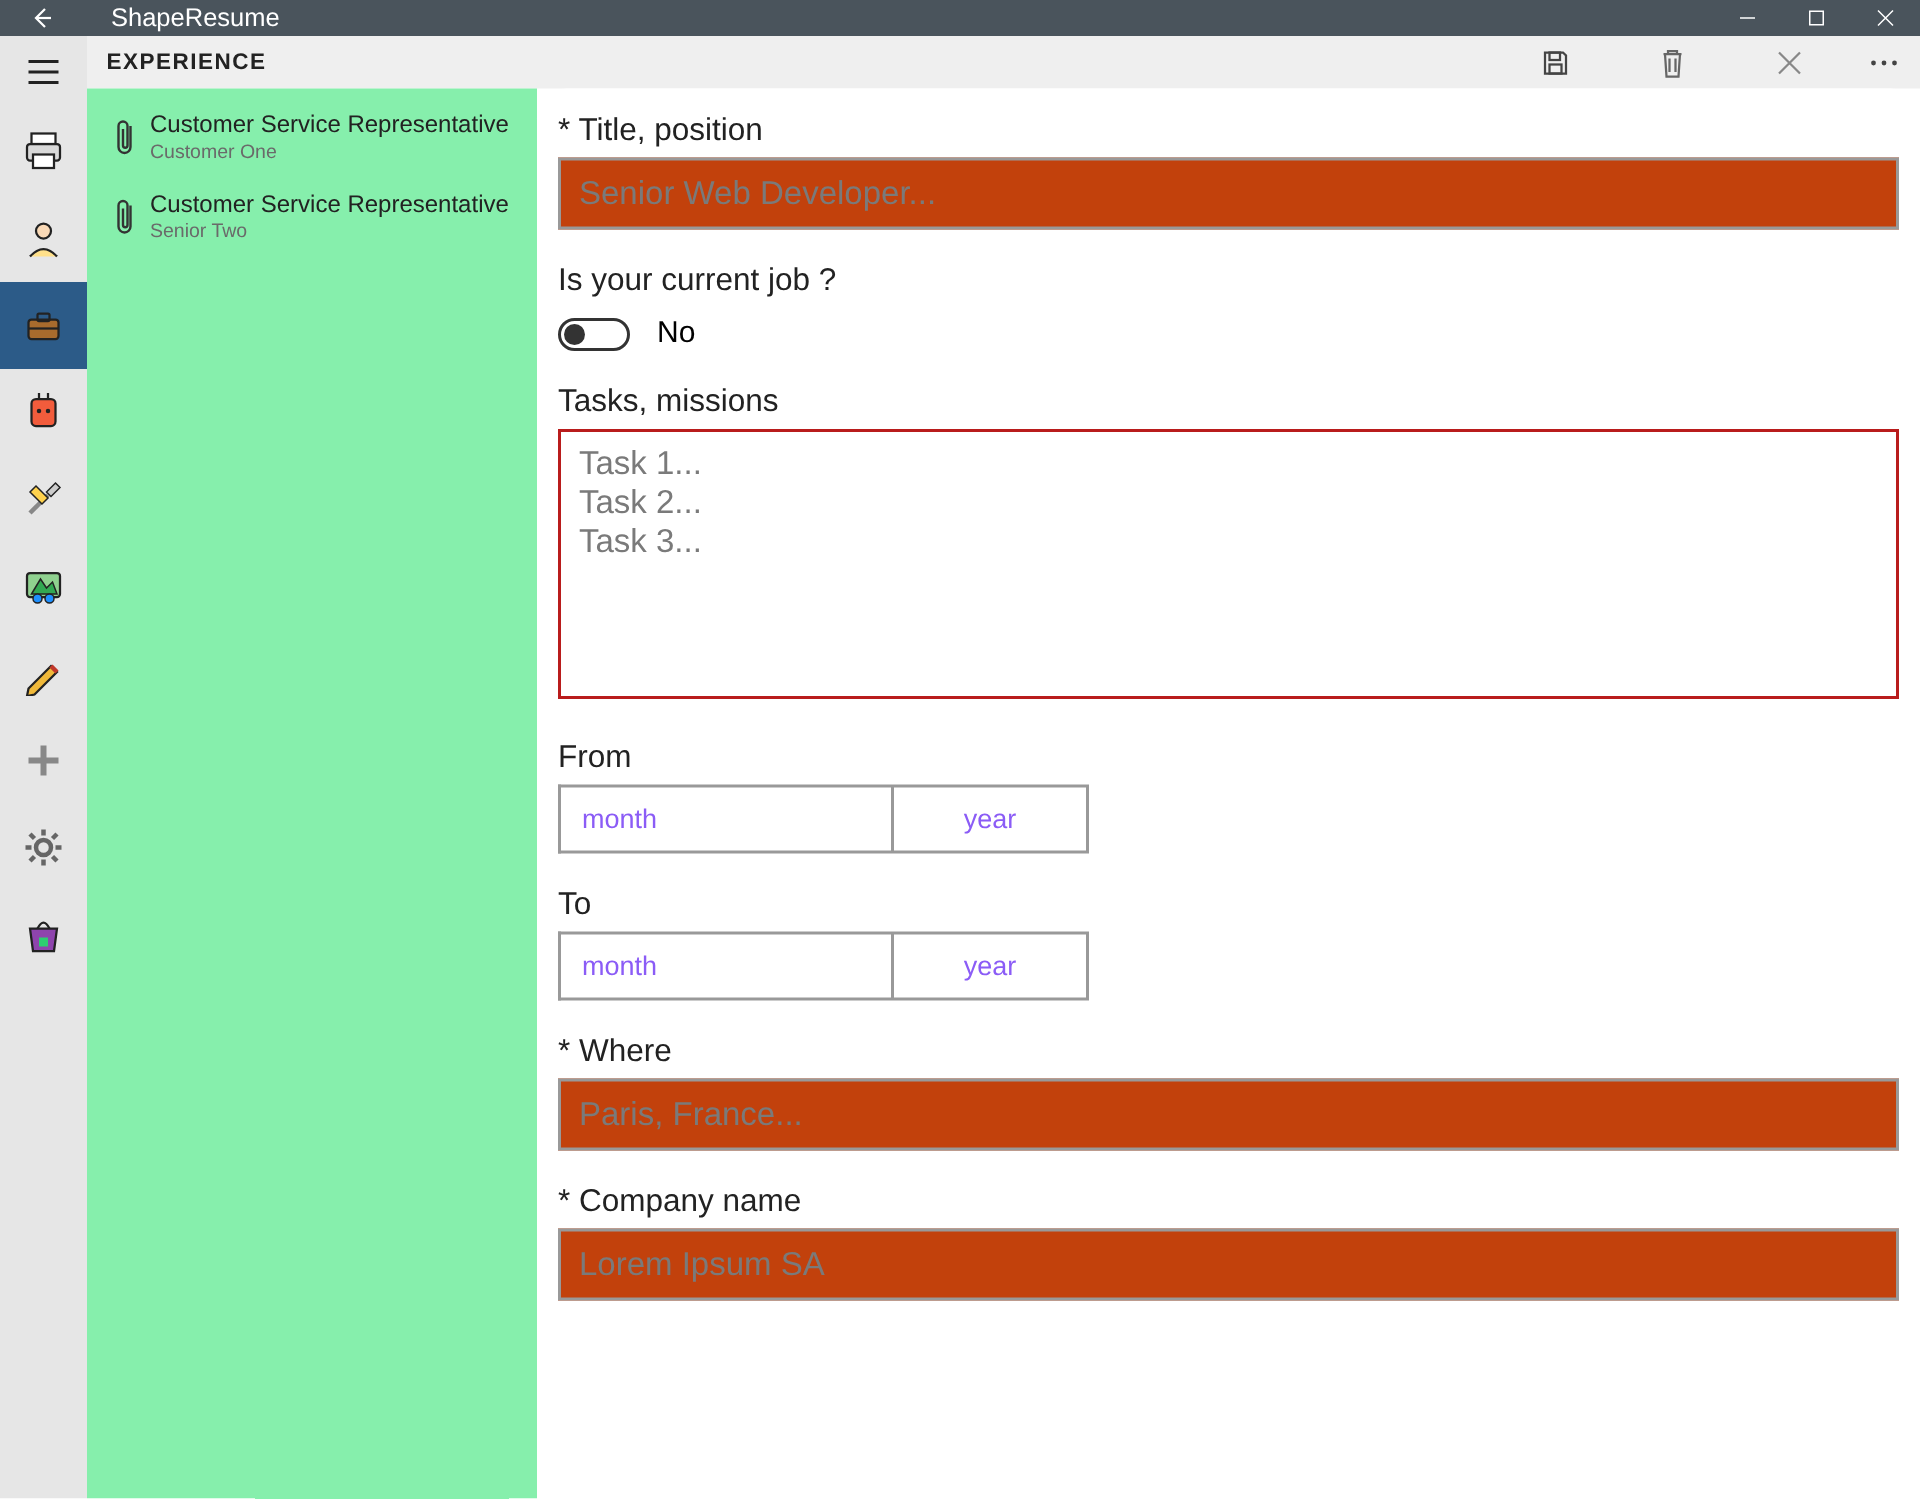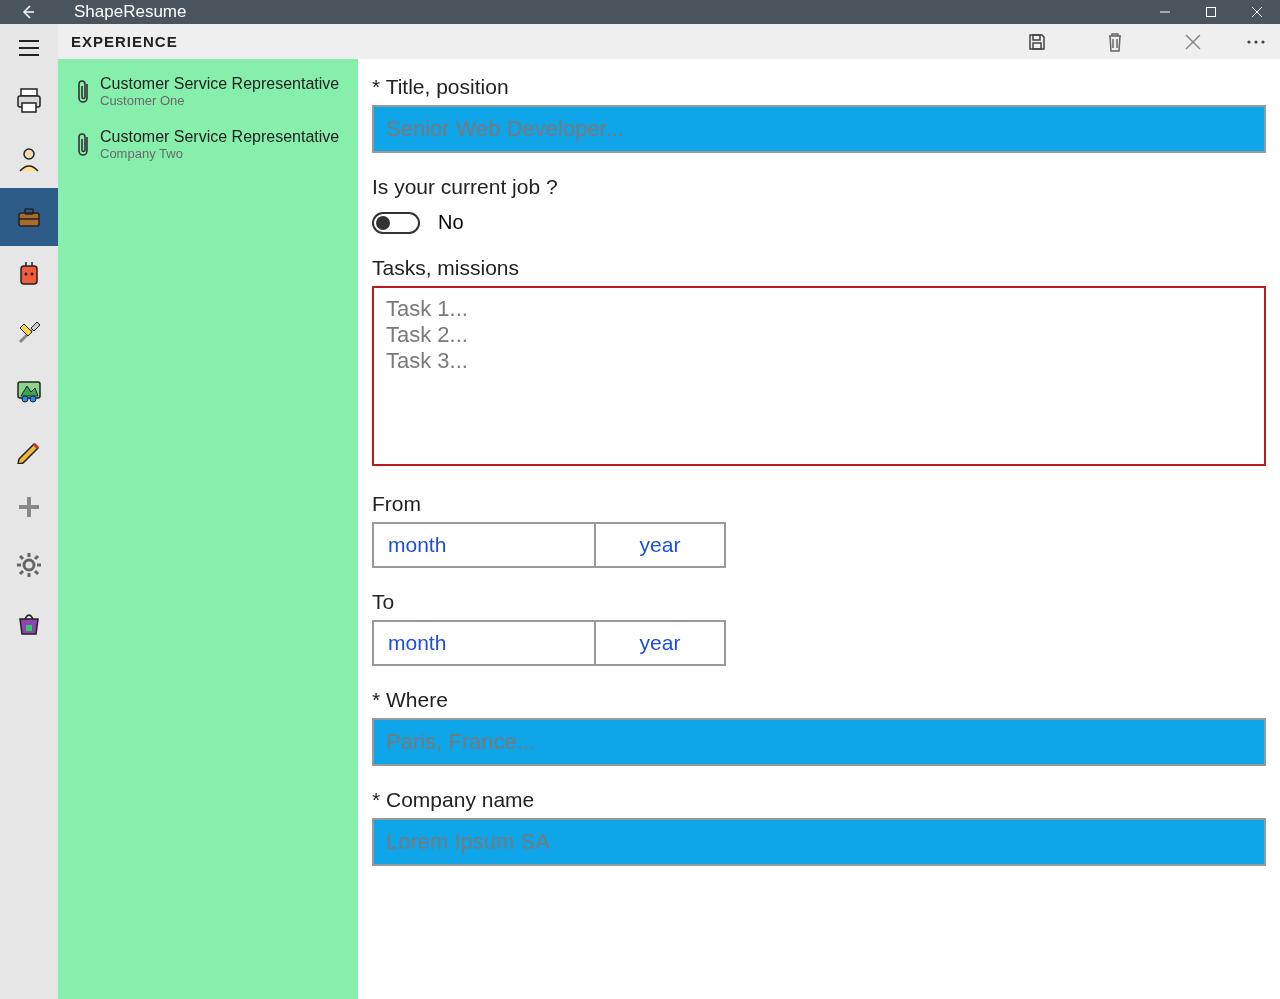--- a/index.html
+++ b/index.html
@@ -33,32 +33,32 @@
   .listcol { width: 300px; background: #86efac; padding-top: 6px; overflow: hidden; }
   .listitem { display: flex; align-items: center; padding: 10px 8px 10px 12px; }
   .clipicon { width: 28px; display: flex; align-items: center; justify-content: center; margin-right: 2px; }
   .listtext { flex: 1; min-width: 0; }
   .listtitle { font-size: 16px; color: #222; white-space: nowrap; overflow: hidden; }
   .listsub { font-size: 13px; color: #6a6a6a; }
 
   .formcol { flex: 1; background: #fff; padding: 16px 14px 0 14px; overflow: auto; border-radius: 20px; }
   .formlabel { font-size: 21px; color: #222; margin-bottom: 6px; margin-top: 22px; }
   .formlabel:first-child { margin-top: 0; }
-  .txtinput { width: 100%; height: 48px; border: 2px solid #999; font-size: 22px; padding: 0 12px; color: #222; background: #0ea5e9; }
+  .txtinput { width: 100%; height: 48px; border: 2px solid #999; font-size: 22px; padding: 0 12px; color: #222; background: #c2410c; }
   .txtinput::placeholder { color: #7a7a7a; }
   .txtarea { width: 100%; height: 180px; border: 2px solid #b91c1c; font-size: 22px; padding: 8px 12px; color: #222; background: #fff; resize: none; font-family: inherit; }
   .txtarea::placeholder { color: #7a7a7a; }
 
   .toggle-row { display: flex; align-items: center; margin-top: 12px; }
   .toggle { width: 48px; height: 22px; border: 2px solid #333; border-radius: 11px; position: relative; background: #fff; }
   .toggle .knob { position: absolute; left: 2px; top: 2px; width: 14px; height: 14px; background: #333; border-radius: 50%; }
   .toggle-label { font-size: 20px; margin-left: 18px; }
 
   .daterow { display: flex; }
-  .dateinput { height: 46px; border: 2px solid #999; font-size: 21px; color: #1d4ed8; display: flex; align-items: center; padding: 0 14px; background: #fff; }
+  .dateinput { height: 46px; border: 2px solid #999; font-size: 18px; color: #8b5cf6; display: flex; align-items: center; padding: 0 14px; background: #fff; }
   .dateinput.month { width: 222px; border-right: none; }
   .dateinput.year { width: 132px; justify-content: center; }
 </style>
 </head>
 <body>
 
 <div class="titlebar">
   <div class="back">
     <svg width="16" height="16" viewBox="0 0 16 16">
         <path d="M10 2 L4 8 L10 14" stroke="#fff" stroke-width="1.5" fill="none"></path>
@@ -216,21 +216,21 @@
           </div>
         </div>
         <div class="listitem">
           <div class="clipicon">
             <svg width="16" height="28" viewBox="0 0 16 28">
                 <path d="M11 6 V20 a4 4 0 0 1 -8 0 V6 a3 3 0 0 1 6 0 V19 a1.5 1.5 0 0 1 -3 0 V8" fill="none" stroke="#333" stroke-width="1.6"></path>
               </svg>
           </div>
           <div class="listtext">
             <div class="listtitle">Customer Service Representative</div>
-            <div class="listsub">Company Two</div>
+            <div class="listsub">Senior Two</div>
           </div>
         </div>
       </div>
 
       <div class="formcol" style="position:relative;">
         <div class="formlabel">* Title, position</div>
         <input class="txtinput" placeholder="Senior Web Developer..." style="">
 
         <div class="formlabel">Is your current job ?</div>
         <div class="toggle-row">

